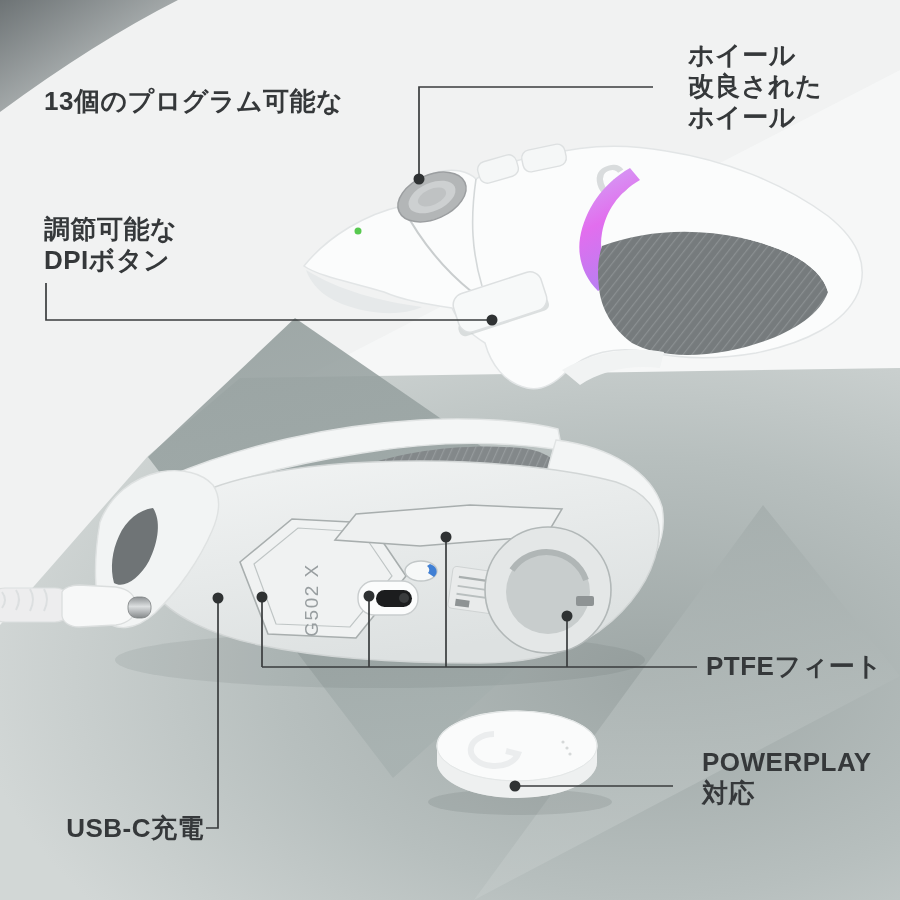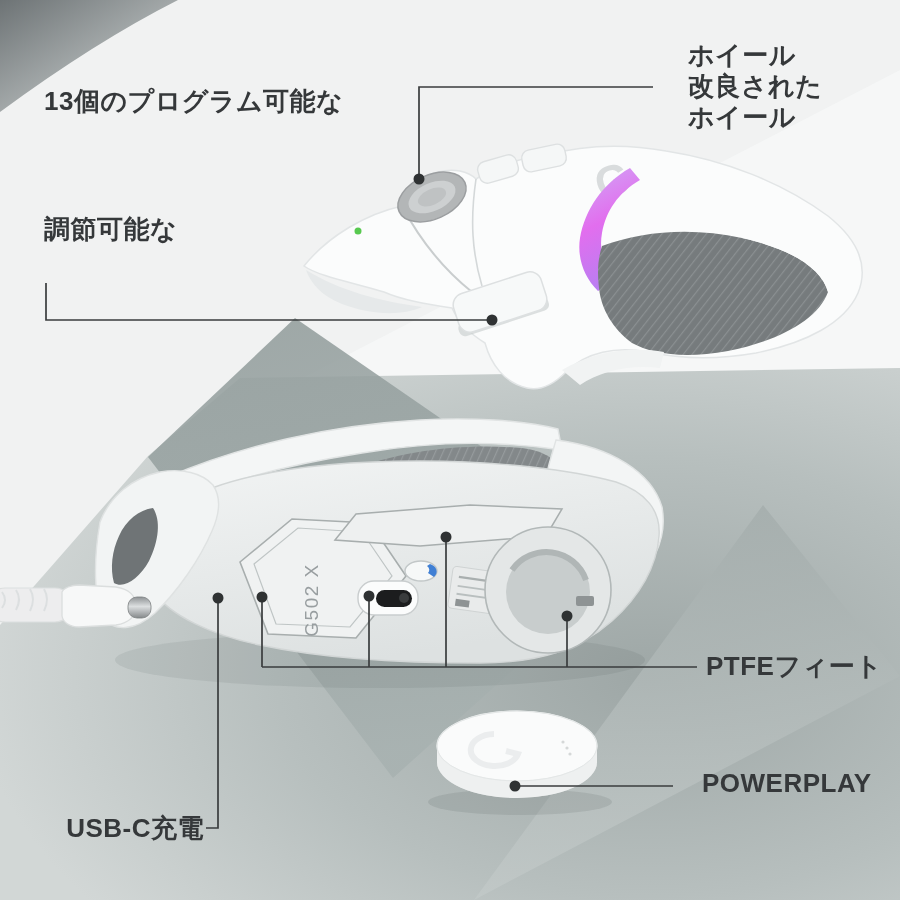--- a/index.html
+++ b/index.html
@@ -245,27 +245,29 @@
 </div>
 
 <div class="callout" style="left:688px;top:40px;">
   <div>ホイール</div>
   <div>改良された</div>
   <div>ホイール</div>
 </div>
 
 <div class="callout" style="left:44px;top:214px;">
   <div>調節可能な</div>
+  <div>DPIボタン</div>
 </div>
 
 <div class="callout" style="left:706px;top:651px;text-align:center;">
   <div>PTFEフィート</div>
 </div>
 
-<div class="callout" style="left:702px;top:768px;">
+<div class="callout" style="left:702px;top:747px;">
   <div>POWERPLAY</div>
+  <div>対応</div>
 </div>
 
 <div class="callout" style="left:0px;top:813px;width:204px;text-align:right;">
   <div>USB-C充電</div>
 </div>
 
 </div>
 
 </body></html>

